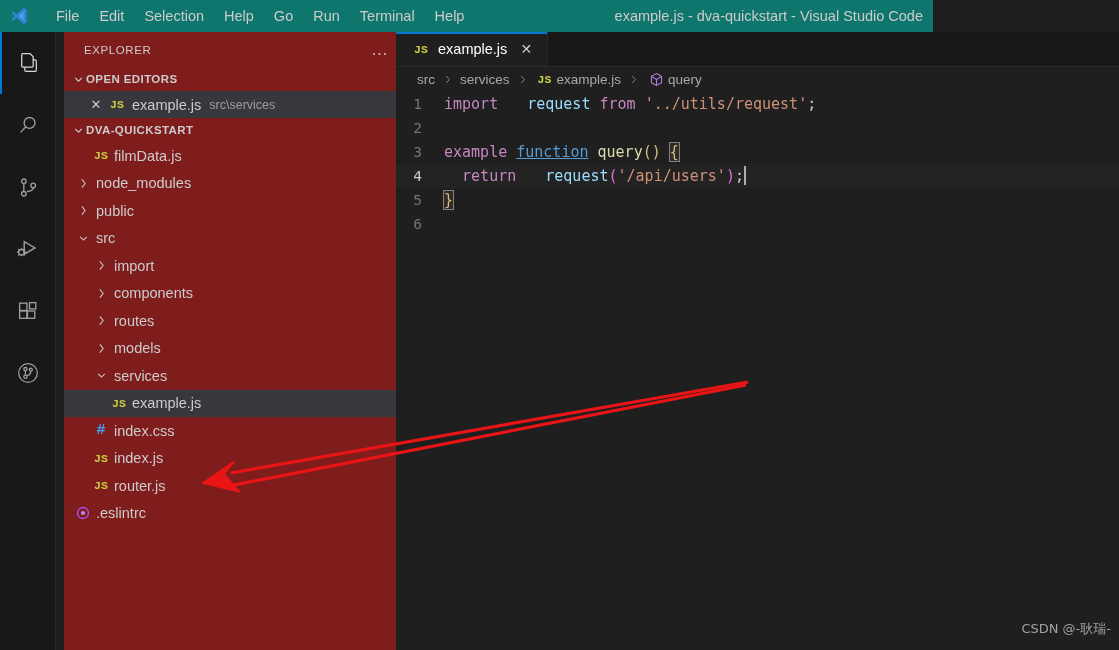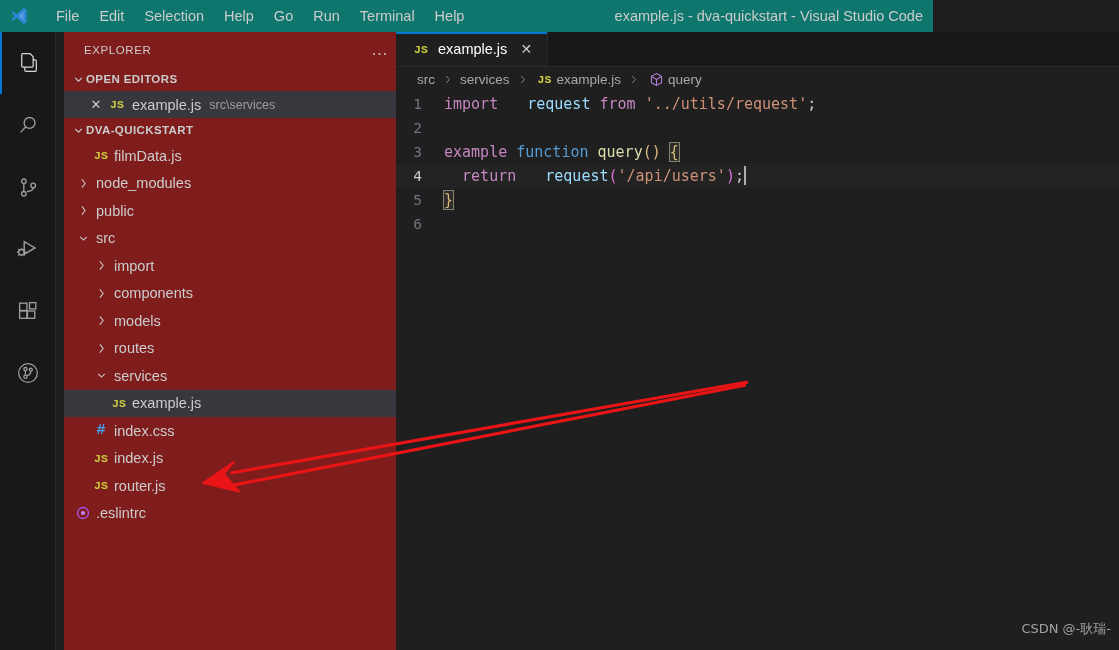--- a/index.html
+++ b/index.html
@@ -208,21 +208,21 @@
     width: 48px; flex: 0 0 48px;
     text-align: right; padding-right: 22px;
     color: #6e7681;
     font-size: 14.5px;
     user-select: none;
   }
   .code-line.current .ln { color: #cccccc; }
   .code-text { flex: 1; color: #cccccc; }
 
   .tk-kw      { color: #c586c0; }   
-  .tk-kw2     { color: #569cd6; }   
+  .tk-kw2     { color: #569cd6; text-decoration: underline; }   
   .tk-var     { color: #9cdcfe; margin-left: 20px; }   
   .tk-str     { color: #ce9178; }   
   .tk-fn      { color: #dcdcaa; }   
   .tk-paren-y { color: #d7ba7d; }
   .tk-paren-p { color: #da70d6; }
   .tk-brace   { color: #d7ba7d; }
   .tk-semi    { color: #cccccc; }
 
   .brace-match {
     outline: 1px solid #888073;
@@ -421,30 +421,30 @@
           </span>
           <span class="row-label">components</span>
         </div>
         <div class="tree-row">
           <span class="row-indent" style="width: 26px;"></span>
           <span class="file-icon">
             <svg width="13" height="13" viewBox="0 0 16 16" fill="none" stroke="#cccccc" stroke-width="1.3">
               <path d="M6 3l4 5-4 5"></path>
             </svg>
           </span>
+          <span class="row-label">routes</span>
+        </div>
+        <div class="tree-row">
+          <span class="row-indent" style="width: 26px;"></span>
+          <span class="file-icon">
+            <svg width="13" height="13" viewBox="0 0 16 16" fill="none" stroke="#cccccc" stroke-width="1.3">
+              <path d="M6 3l4 5-4 5"></path>
+            </svg>
+          </span>
           <span class="row-label">models</span>
-        </div>
-        <div class="tree-row">
-          <span class="row-indent" style="width: 26px;"></span>
-          <span class="file-icon">
-            <svg width="13" height="13" viewBox="0 0 16 16" fill="none" stroke="#cccccc" stroke-width="1.3">
-              <path d="M6 3l4 5-4 5"></path>
-            </svg>
-          </span>
-          <span class="row-label">routes</span>
         </div>
         <div class="tree-row">
           <span class="row-indent" style="width: 26px;"></span>
           <span class="file-icon">
             <svg width="13" height="13" viewBox="0 0 16 16" fill="none" stroke="#cccccc" stroke-width="1.3">
               <path d="M4 6l4 4 4-4"></path>
             </svg>
           </span>
           <span class="row-label">services</span>
         </div>

